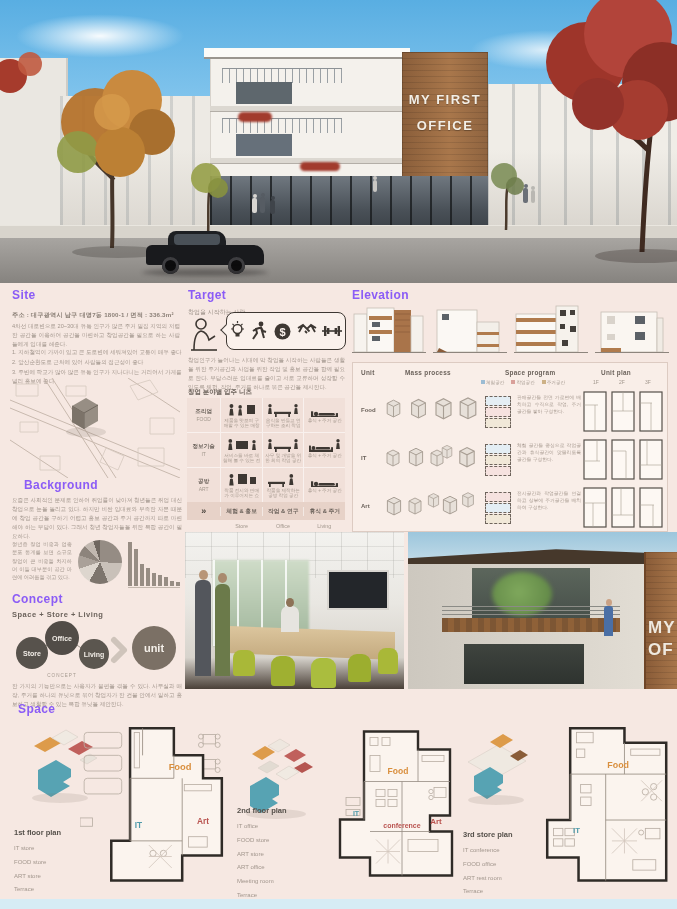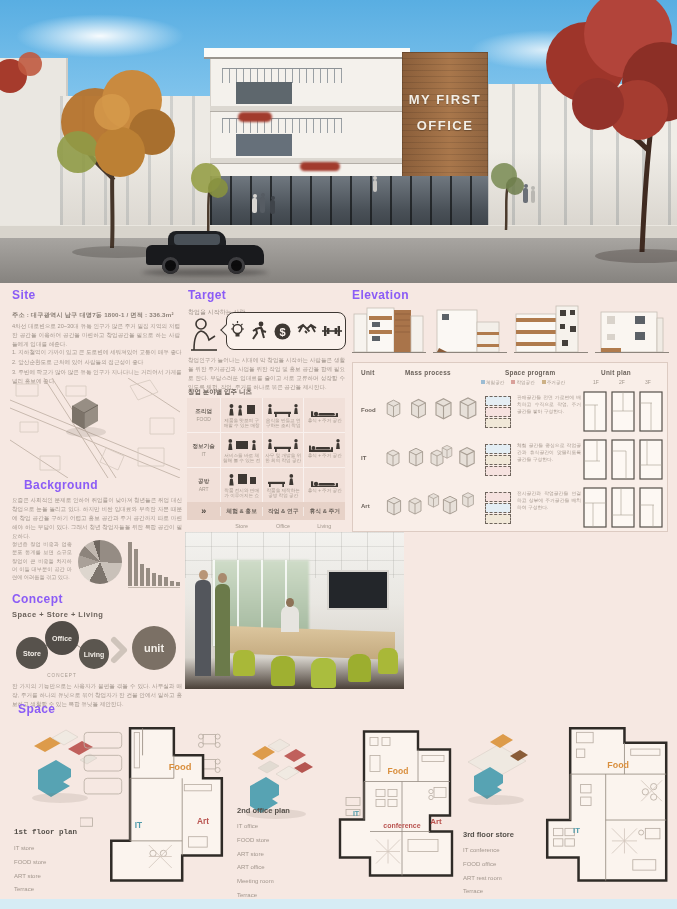--- a/index.html
+++ b/index.html
@@ -545,20 +545,37 @@
     <div class="abs" style="left:163px;top:122px;width:23px;height:28px;border-radius:9px 9px 3px 3px;background:#9cae2f;"></div>
     <div class="abs" style="left:193px;top:116px;width:20px;height:26px;border-radius:8px 8px 3px 3px;background:#a9b838;"></div>
     <div class="abs" style="left:10px;top:48px;width:16px;height:96px;border-radius:6px 6px 0 0;background:#53565c;"></div>
     <div class="abs" style="left:14px;top:38px;width:9px;height:10px;border-radius:50%;background:#b89577;"></div>
     <div class="abs" style="left:30px;top:52px;width:15px;height:92px;border-radius:6px 6px 0 0;background:#6b7a4a;"></div>
     <div class="abs" style="left:33px;top:41px;width:9px;height:10px;border-radius:50%;background:#a98a6e;"></div>
     <div class="abs" style="left:96px;top:74px;width:18px;height:26px;border-radius:7px 7px 0 0;background:#e6e4df;"></div>
     <div class="abs" style="left:101px;top:66px;width:8px;height:9px;border-radius:50%;background:#8d7257;"></div>
   </div>
 
+  <div class="photo" style="left:408px;top:532px;width:269px;height:157px;background:#d9d4cb;">
+    <div class="abs" style="left:0;top:0;width:269px;height:34px;background:linear-gradient(180deg,#9cc6dc,#c6dde9);"></div>
+    <div class="abs" style="left:0;top:12px;width:269px;height:26px;background:#46382b;clip-path:polygon(0 55%,55% 20%,100% 38%,100% 100%,0 100%);"></div>
+    <div class="abs" style="left:0;top:32px;width:240px;height:125px;background:linear-gradient(90deg,#cdc8bf,#e2ddd4);"></div>
+    <div class="abs" style="left:64px;top:36px;width:118px;height:50px;background:linear-gradient(180deg,#5c665c,#47504a);"></div>
+    <div class="abs" style="left:84px;top:40px;width:60px;height:44px;border-radius:50%;background:radial-gradient(circle at 45% 45%,#7fa85c,#5c8243);filter:blur(2px);"></div>
+    <div class="abs" style="left:34px;top:86px;width:178px;height:14px;background:repeating-linear-gradient(90deg,#7d5634 0 6px,#8f6138 6px 12px);"></div>
+    <div class="abs" style="left:34px;top:74px;width:178px;height:12px;background:repeating-linear-gradient(180deg,#8b8b86 0 1px,transparent 1px 4px);"></div>
+    <div class="abs" style="left:56px;top:112px;width:120px;height:40px;background:linear-gradient(180deg,#3f443f,#2e332f);"></div>
+    <div class="abs" style="left:196px;top:74px;width:9px;height:30px;border-radius:3px 3px 0 0;background:#4a6fa5;"></div>
+    <div class="abs" style="left:198px;top:67px;width:6px;height:7px;border-radius:50%;background:#caa184;"></div>
+    <div class="abs" style="left:236px;top:20px;width:33px;height:137px;background:linear-gradient(90deg,#8a5c38,#a9774b);border-left:2px solid #6e4527;">
+      <div class="sign-grain"></div>
+      <div class="abs" style="left:2px;top:66px;font-size:17px;font-weight:bold;color:#efe9df;letter-spacing:1px;">MY</div>
+      <div class="abs" style="left:2px;top:88px;font-size:17px;font-weight:bold;color:#efe9df;letter-spacing:1px;">OF</div>
+    </div>
+  </div>
 
   <div class="abs sec-title" style="left:18px;top:702px;">Space</div>
 
   <svg class="abs" width="72" height="80" viewBox="0 0 72 80" style="left:26px;top:726px;">
     <path d="M8,20 l16,-9 11,6 -16,9 z" fill="#dd9b4a"></path>
     <path d="M26,12 l14,-8 12,7 -14,8 z" fill="#f0eae2" stroke="#d8cfc6" stroke-width=".6"></path>
     <path d="M42,23 l14,-8 11,6 -14,8 z" fill="#c0605c"></path>
     <path d="M54,34 l10,-6 7,4 -10,6 z" fill="#e8e2da" stroke="#d8cfc6" stroke-width=".6"></path>
     <path d="M12,44 l18,-10 15,9 v8 l-8,5 7,4 -19,11 -13,-8 z" fill="#57a3b3"></path>
     <ellipse cx="34" cy="72" rx="28" ry="5" fill="rgba(120,105,95,.15)"></ellipse>
@@ -593,21 +610,21 @@
         <circle cx="70" cy="124" r="3"></circle>
         <circle cx="80" cy="124" r="3"></circle>
       </g>
     <g class="hatch">
         <path d="M66,116 l22,22 M88,116 l-22,22 M66,127 h22"></path>
       </g>
     <text class="lblF" x="96" y="44" text-anchor="middle" font-size="9">Food</text>
     <text class="lblI" x="56" y="100" text-anchor="middle" font-size="8">IT</text>
     <text class="lblA" x="118" y="96" text-anchor="middle" font-size="8">Art</text>
   </svg>
-  <div class="abs fname" style="left:14px;top:828px;font-family:Liberation Mono, monospace;">1st floor plan</div>
+  <div class="abs fname" style="left:14px;top:828px;">1st floor plan</div>
   <div class="abs fitems" style="left:14px;top:842px;">
     <div>IT store</div>
     <div>FOOD store</div>
     <div>ART store</div>
     <div>Terrace</div>
   </div>
 
   <svg class="abs" width="76" height="84" viewBox="0 0 76 84" style="left:238px;top:736px;">
     <path d="M14,18 l13,-8 10,6 -13,8 z" fill="#dd9b4a"></path>
     <path d="M30,10 l12,-7 10,6 -12,7 z" fill="#eee7df" stroke="#d8cfc6" stroke-width=".6"></path>
@@ -640,21 +657,21 @@
       <rect x="90" y="112" width="30" height="12"></rect>
     </g>
     <g class="hatch">
         <path d="M58,112 l24,24 M82,112 l-24,24 M58,124 h24 M70,112 v24"></path>
       </g>
     <text class="lblF" x="80" y="46" text-anchor="middle" font-size="8.5">Food</text>
     <text class="lblC" x="84" y="100" text-anchor="middle" font-size="7">conference</text>
     <text class="lblI" x="38" y="88" text-anchor="middle" font-size="7">IT</text>
     <text class="lblA" x="118" y="96" text-anchor="middle" font-size="8">Art</text>
   </svg>
-  <div class="abs fname" style="left:237px;top:806px;">2nd office plan</div>
+  <div class="abs fname" style="left:237px;top:806px;">2nd floor plan</div>
   <div class="abs fitems" style="left:237px;top:820px;">
     <div>IT office</div>
     <div>FOOD store</div>
     <div>ART store</div>
     <div>ART office</div>
     <div>Meeting room</div>
     <div>Terrace</div>
   </div>
 
   <svg class="abs" width="72" height="80" viewBox="0 0 72 80" style="left:462px;top:728px;">
@@ -685,21 +702,21 @@
       <circle cx="120" cy="60" r="3"></circle>
         <circle cx="120" cy="70" r="3"></circle>
         <circle cx="112" cy="65" r="3"></circle>
     </g>
     <g class="hatch">
         <path d="M80,100 l24,24 M104,100 l-24,24 M80,112 h24 M92,100 v24 M108,54 l20,20 M128,54 l-20,20"></path>
       </g>
     <text class="lblF" x="86" y="42" text-anchor="middle" font-size="8.5">Food</text>
     <text class="lblI" x="46" y="104" text-anchor="middle" font-size="7.5">IT</text>
   </svg>
-  <div class="abs fname" style="left:463px;top:830px;">3rd floor store</div>
+  <div class="abs fname" style="left:463px;top:830px;">3rd store plan</div>
   <div class="abs fitems" style="left:463px;top:844px;">
     <div>IT conference</div>
     <div>FOOD office</div>
     <div>ART rest room</div>
     <div>Terrace</div>
   </div>
 
   <div class="abs footer-strip"></div>
 </div>
 

